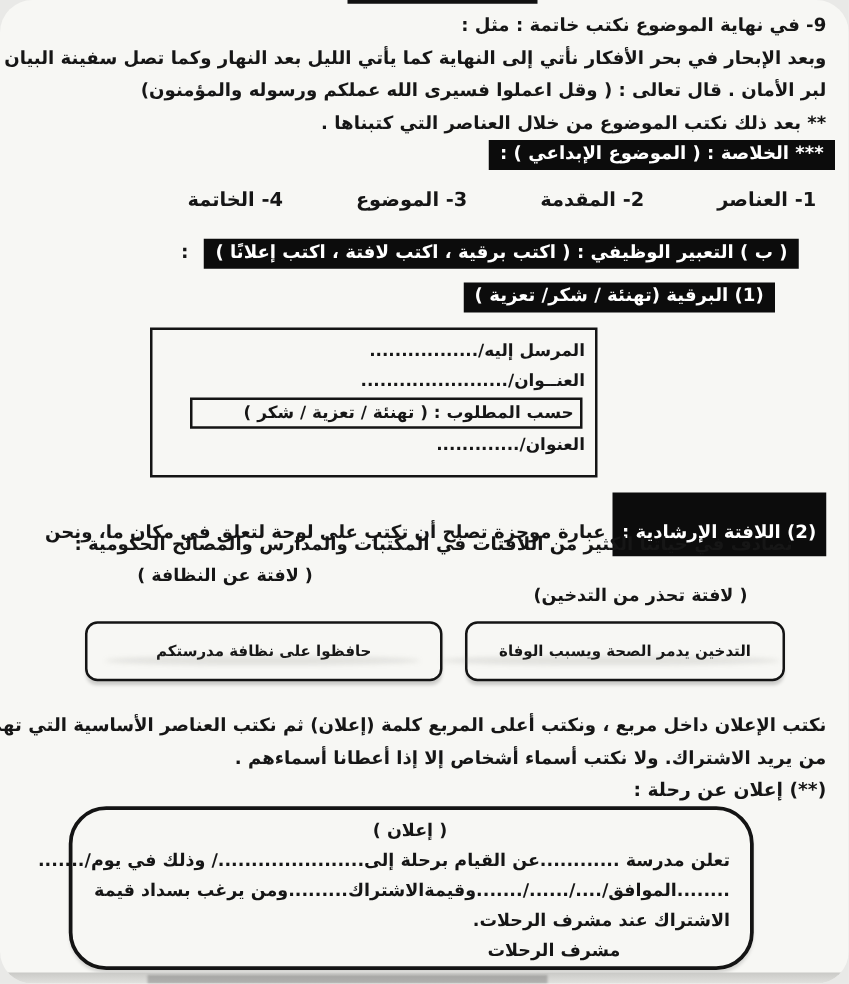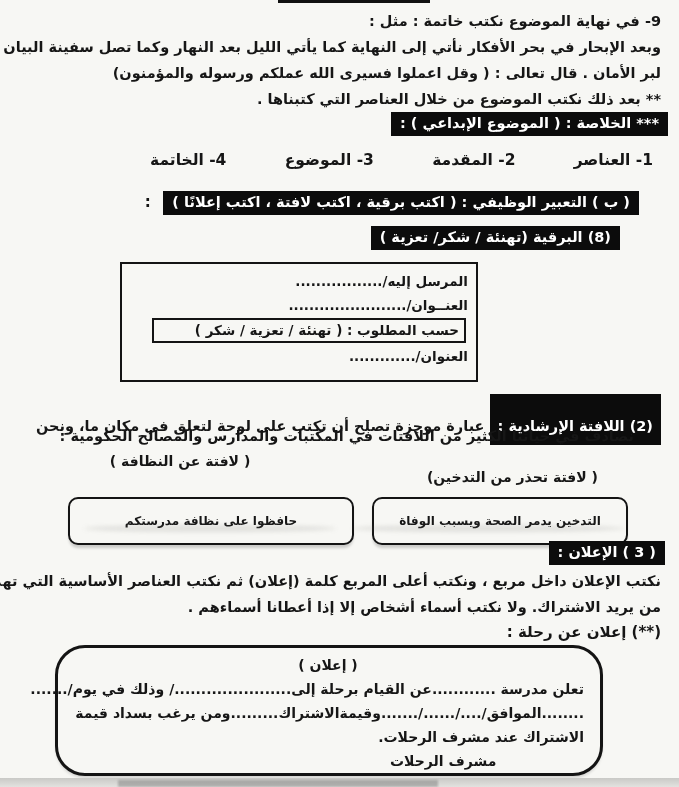--- a/index.html
+++ b/index.html
@@ -10,20 +10,21 @@
     --line:#141414;
   }
   html,body{margin:0;padding:0;background:#e9e9e7;}
   .page{
     position:relative;width:679px;height:787px;overflow:hidden;
     background:var(--page-bg);
     color:var(--ink);
     font-family:"DejaVu Sans", sans-serif;
     font-weight:bold;
     direction:rtl;
+    border-radius:26px;
   }
   .abs{position:absolute;}
   .rline{position:absolute;white-space:nowrap;font-size:14.5px;line-height:24px;text-align:right;}
   .bar{
     display:inline-block;background:var(--hdr-bg);color:var(--hdr-fg);
     padding:3px 9px 5px 9px;font-size:14.5px;white-space:nowrap;
   }
   .suffix{display:inline-block;margin-right:7px;font-size:15px;}
   
   .cut-bar{left:278px;top:0;width:152px;height:3px;background:#111;}
@@ -117,21 +118,21 @@
     <span>3- الموضوع</span>
     <span>4- الخاتمة</span>
   </div>
 
   <div class="abs hdr-b-wrap">
     <span class="bar">( ب ) التعبير الوظيفي : ( اكتب برقية ، اكتب لافتة ، اكتب إعلانًا )</span>
     <span class="suffix">:</span>
   </div>
 
   <div class="abs hdr-1">
-    <span class="bar">(8) البرقية  (تهنئة / شكر/ تعزية )</span>
+    <span class="bar">(1) البرقية  (تهنئة / شكر/ تعزية )</span>
   </div>
 
   <div class="abs tg-box">
     <div class="tg-row">المرسل إليه/.................</div>
     <div class="tg-row">العنــوان/.......................</div>
     <div class="tg-inner">حسب المطلوب : ( تهنئة / تعزية / شكر )</div>
     <div class="tg-row">العنوان/.............</div>
   </div>
 
   <div class="rline sign-para">
@@ -139,23 +140,20 @@
     <span>عبارة موجزة تصلح أن تكتب على لوحة لتعلق في مكان ما، ونحن</span>
   </div>
   <div class="rline sign-line2">نصادف في حياتنا الكثير من اللافتات في المكتبات والمدارس والمصالح الحكومية :</div>
 
   <div class="abs label-right">( لافتة تحذر من التدخين)</div>
   <div class="abs label-left">( لافتة عن النظافة )</div>
 
   <div class="sign-box box-right">التدخين يدمر الصحة ويسبب الوفاة</div>
   <div class="sign-box box-left">حافظوا على نظافة مدرستكم</div>
 
-  <div class="abs hdr-3">
-    <span class="bar">( 3 ) الإعلان :</span>
-  </div>
 
   <div class="rline ad-l1">نكتب الإعلان داخل مربع ، ونكتب أعلى المربع كلمة (إعلان) ثم نكتب العناصر الأساسية التي تهم</div>
   <div class="rline ad-l2">من يريد الاشتراك. ولا نكتب أسماء أشخاص إلا إذا أعطانا أسماءهم .</div>
   <div class="rline ad-l3">(**) إعلان عن رحلة :</div>
 
   <div class="abs ad-box">
     <div class="ad-title">( إعلان )</div>
     <div class="ad-row">تعلن مدرسة ............عن القيام برحلة إلى....................../ وذلك في يوم/.......</div>
     <div class="ad-row">........الموافق/..../....../.......وقيمةالاشتراك.........ومن يرغب بسداد قيمة</div>
     <div class="ad-row">الاشتراك عند مشرف الرحلات.</div>

